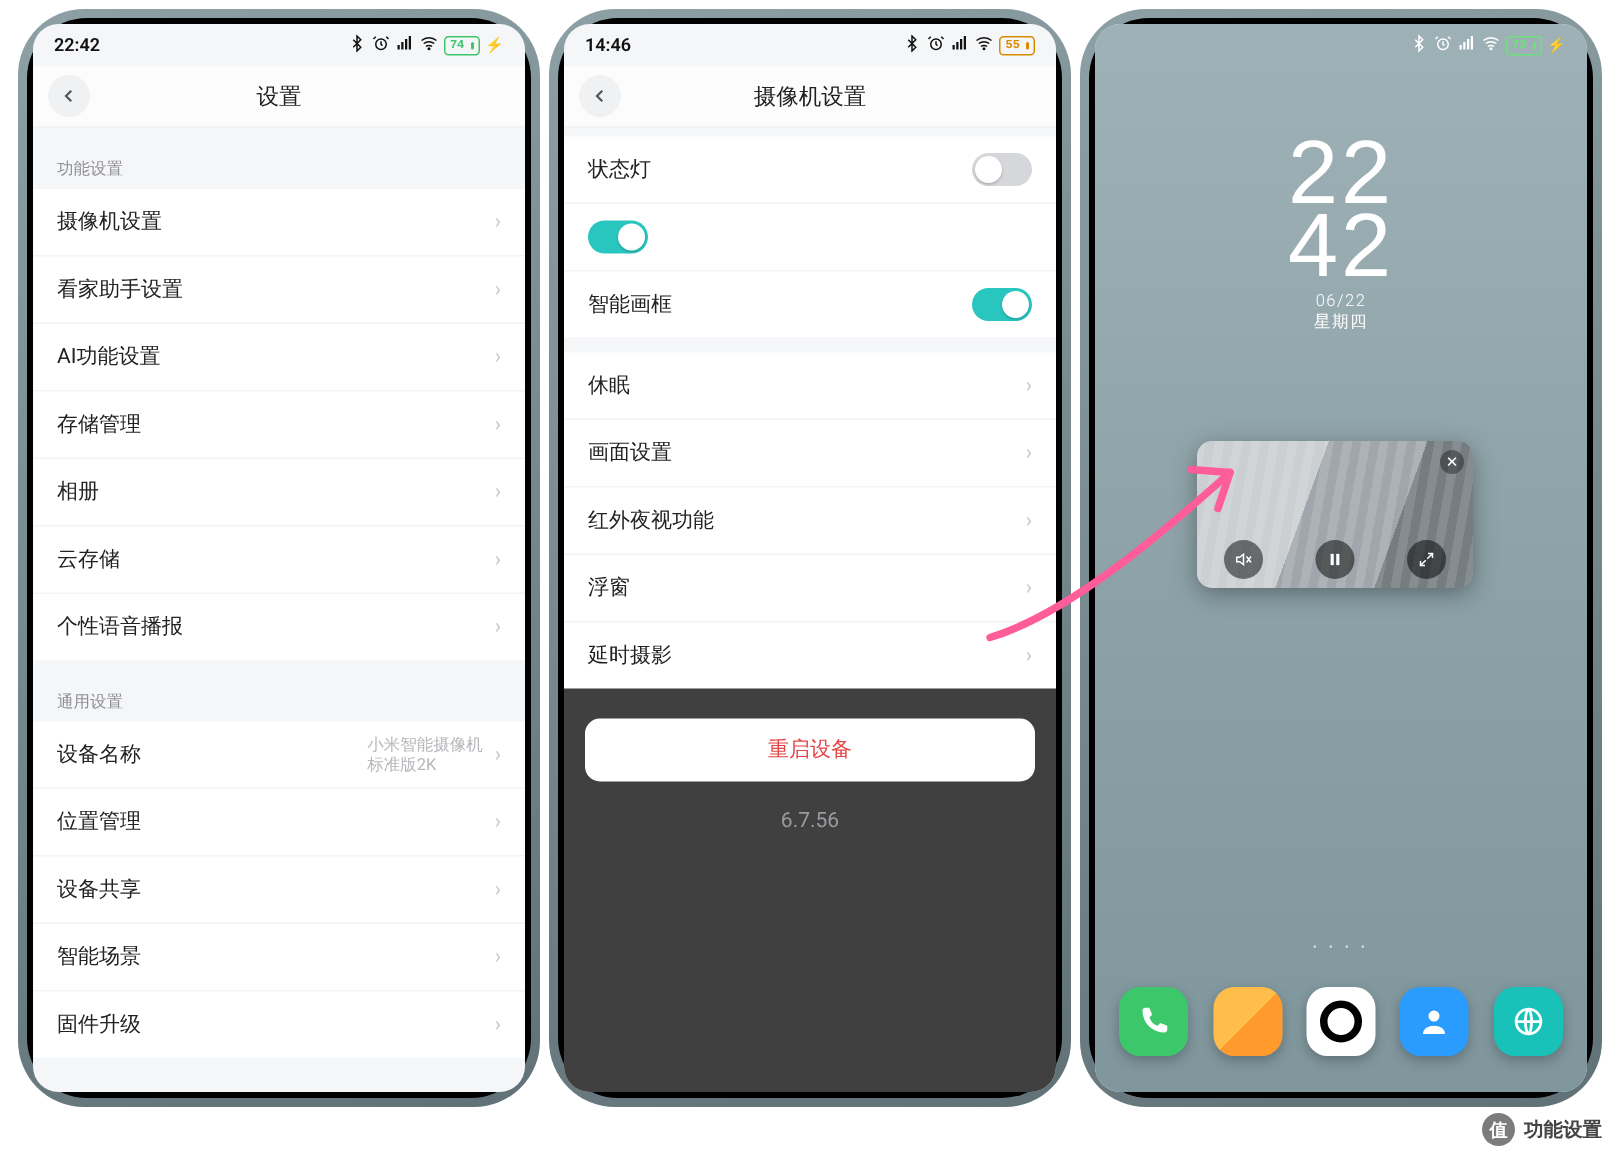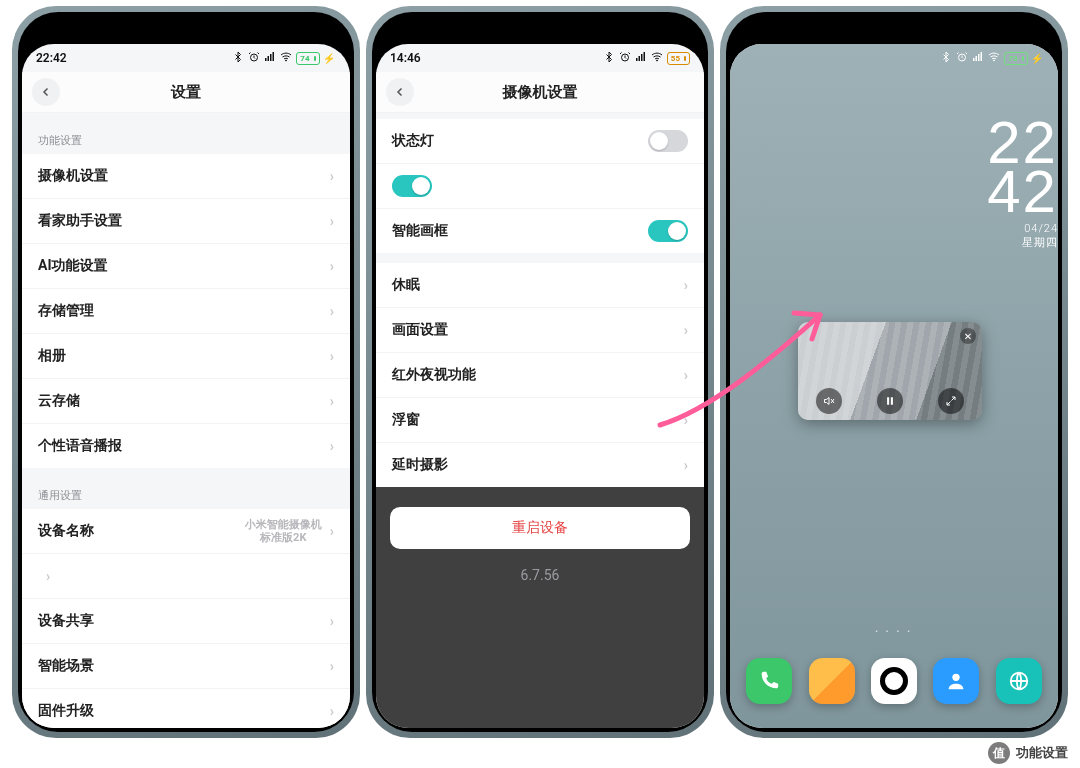--- a/index.html
+++ b/index.html
@@ -11,52 +11,52 @@
     --brand-green:#3cc76a;
     --app-orange:#ff9a2c;
     --app-blue:#2a9bff;
     --app-teal:#19c2b8;
   }
   html,body{margin:0;padding:0;background:#fff;font-family:-apple-system,Segoe UI,Roboto,Helvetica,Arial,sans-serif;}
   .stage{display:flex;gap:6px;padding:6px 6px 30px 6px;justify-content:center;align-items:flex-start;}
   
   .phone{position:relative;width:348px;height:732px;border-radius:44px;background:linear-gradient(160deg,#8da0a6,#607278);padding:6px;box-sizing:border-box;}
   .bezel{position:absolute;inset:6px;border-radius:40px;background:#000;}
-  .screen{position:absolute;inset:10px;border-radius:32px;overflow:hidden;background:#f5f6f8;margin-top:28px;}
+  .screen{position:absolute;inset:10px;border-radius:17px;overflow:hidden;background:#f5f6f8;}
   
   .sbar{height:28px;display:flex;align-items:center;justify-content:space-between;padding:0 14px;font-size:12px;font-weight:600;color:#111;}
   .sbar.light{color:#fff;}
   .sicons{display:flex;align-items:center;gap:4px;}
-  .batt{display:inline-flex;align-items:center;gap:2px;border:1.5px solid currentColor;border-radius:3px;padding:0 3px;height:11px;font-size:8px;line-height:11px;color:var(--brand-green);font-weight:700;}
+  .batt{display:inline-flex;align-items:center;gap:2px;border:1.5px solid currentColor;border-radius:3px;padding:0 3px;height:11px;font-size:8px;line-height:11px;color:var(--brand-green);font-weight:700;font-family:Liberation Mono, monospace;}
   .batt::after{content:"";width:2px;height:5px;background:currentColor;border-radius:1px;margin-left:2px;}
   
   .hdr{height:40px;display:flex;align-items:center;justify-content:center;position:relative;background:#fcfcfd;border-bottom:1px solid rgba(0,0,0,.04);}
   .back{position:absolute;left:10px;top:6px;width:28px;height:28px;border-radius:50%;background:#f0f1f3;display:flex;align-items:center;justify-content:center;color:#555;}
-  .ttl{font-size:15px;color:#222;font-weight:700;}
+  .ttl{font-size:15px;color:#222;font-weight:400;}
   
   .sect{padding:10px 16px 6px;font-size:11px;color:var(--sub);}
-  .list{background:#fff;font-weight:bold;}
+  .list{background:#fff;}
   .row{height:44px;display:flex;align-items:center;padding:0 16px;border-bottom:1px solid #f3f3f5;font-size:14px;color:var(--ink);}
   .row:last-child{border-bottom:none;}
   .row .lbl{flex:1;}
-  .row .val{font-size:11px;color:#b7b7bc;text-align:center;line-height:1.2;}
+  .row .val{font-size:11px;color:#b7b7bc;text-align:left;line-height:1.2;}
   .chev{margin-left:8px;color:#c8c8cd;}
   .gap{height:10px;background:#f5f6f8;}
   
   .tgl{width:40px;height:22px;border-radius:11px;background:#d6d7db;position:relative;}
   .tgl::after{content:"";position:absolute;top:2px;left:2px;width:18px;height:18px;border-radius:50%;background:#fff;box-shadow:0 1px 2px rgba(0,0,0,.2);}
   .tgl.on{background:var(--teal);}
   .tgl.on::after{left:auto;right:2px;}
   
   .dangerbox{padding:20px 14px 0;}
   .danger{background:#fff;border-radius:10px;height:42px;display:flex;align-items:center;justify-content:center;font-size:14px;color:var(--red);}
   .ver{text-align:center;font-size:14px;color:#9a9aa0;margin-top:18px;}
   
   .lock{position:absolute;inset:0;background:linear-gradient(180deg,#9eb1b6,#8aa0a6 60%,#7f969c);color:#fff;}
-  .clock{text-align:right;margin-top:46px;font-weight:300;}
+  .clock{text-align:center;margin-top:46px;font-weight:300;}
   .clock .hh,.clock .mm{font-size:60px;line-height:.82;letter-spacing:2px;font-family:"Segoe UI",Arial,sans-serif;font-weight:200;}
   .clock .date{font-size:11px;margin-top:6px;letter-spacing:1px;}
   .clock .dow{font-size:11px;letter-spacing:1px;}
   
   .pip{position:absolute;left:68px;top:278px;width:184px;height:98px;border-radius:10px;overflow:hidden;background:linear-gradient(110deg,#cfd3d6 0 40%,#a7adb1 40% 70%,#7f8689 70%);box-shadow:0 4px 16px rgba(0,0,0,.35);}
   .pip .stripes{position:absolute;inset:0;background:repeating-linear-gradient(100deg,rgba(255,255,255,.06) 0 6px,rgba(0,0,0,.08) 6px 12px);mix-blend-mode:overlay;}
   .pip .x{position:absolute;top:6px;right:6px;width:16px;height:16px;border-radius:50%;background:rgba(0,0,0,.35);display:flex;align-items:center;justify-content:center;color:#fff;font-size:10px;}
   .pip .ctrls{position:absolute;bottom:6px;left:0;right:0;display:flex;justify-content:space-around;}
   .pbtn{width:26px;height:26px;border-radius:50%;background:rgba(0,0,0,.5);display:flex;align-items:center;justify-content:center;color:#fff;}
   
@@ -164,20 +164,21 @@
       </div>
       <div class="gap"></div>
       <div class="sect">通用设置</div>
       <div class="list">
         <div class="row">
           <span class="lbl">设备名称</span>
           <span class="val"><span>小米智能摄像机</span><br><span>标准版2K</span></span>
           <span class="chev">›</span>
         </div>
         <div class="row">
+              <span class="lbl">位置管理</span>
               <span class="chev">›</span>
             </div>
         <div class="row">
               <span class="lbl">设备共享</span>
               <span class="chev">›</span>
             </div>
         <div class="row">
               <span class="lbl">智能场景</span>
               <span class="chev">›</span>
             </div>
@@ -299,21 +300,21 @@
             <span class="batt" style="color:#6ee27a">
                   <span>73</span>
                 </span>
             <span class="ico">⚡</span>
           </span>
         </div>
 
         <div class="clock">
           <div class="hh">22</div>
           <div class="mm">42</div>
-          <div class="date">04/24</div>
+          <div class="date">06/22</div>
           <div class="dow">星期四</div>
         </div>
 
         <div class="pip">
           <div class="stripes"></div>
           <div class="x">✕</div>
           <div class="ctrls">
             <div class="pbtn">
               <svg width="12" height="12" viewBox="0 0 24 24" fill="none" stroke="#fff" stroke-width="2">
                     <path d="M3 9v6h4l5 4V5L7 9H3zM16 8l6 8M22 8l-6 8"></path>

